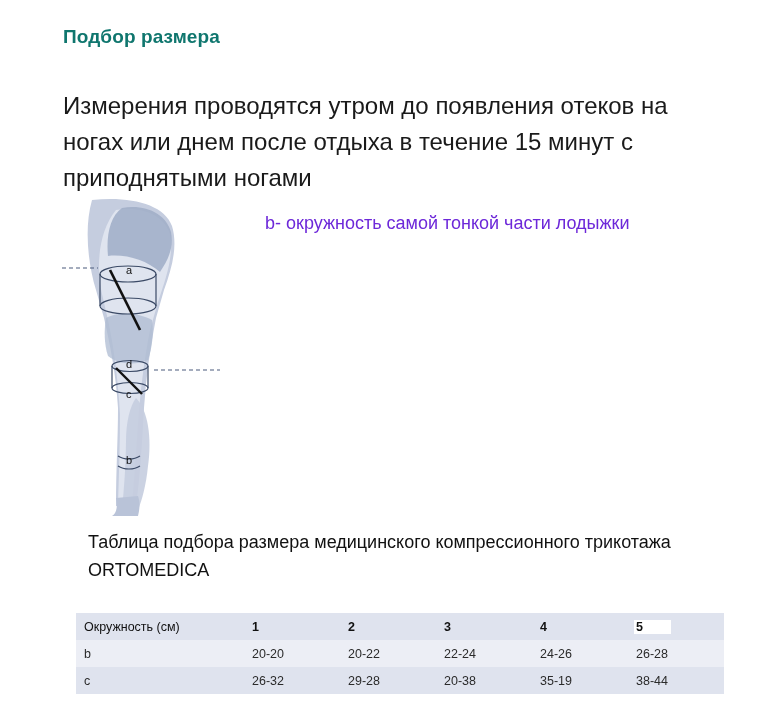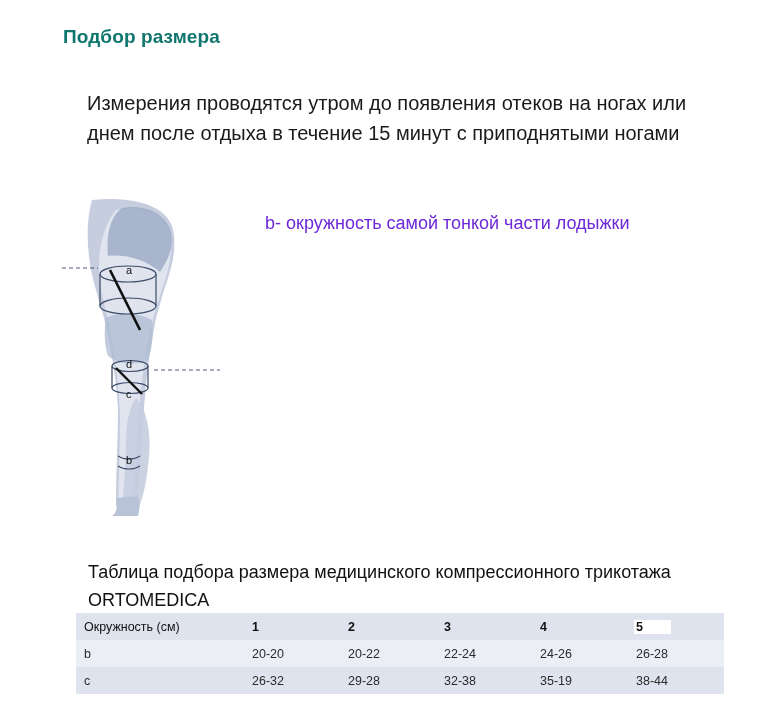--- a/index.html
+++ b/index.html
@@ -26,24 +26,23 @@
     font-size: 19px;
     font-weight: bold;
     color: #0f766e;
     letter-spacing: 0.1px;
   }
   .intro {
     position: absolute;
     left: 63px;
     top: 88px;
     width: 650px;
-    font-size: 20px;
-    line-height: 30px;
+    font-size: 24px;
+    line-height: 36px;
     color: #1a1a1a;
-    margin-left: 24px;
   }
   
   .illus {
     position: absolute;
     left: 60px;
     top: 198px;
     width: 180px;
     height: 320px;
   }
   .legend {
@@ -57,21 +56,20 @@
   }
   .legend div { white-space: pre-wrap; }
   .tablehead {
     position: absolute;
     left: 88px;
     top: 528px;
     width: 620px;
     font-size: 18px;
     line-height: 28px;
     color: #111111;
-    margin-top: 30px;
   }
   
   table.sizes {
     position: absolute;
     left: 76px;
     top: 613px;
     width: 648px;
     border-collapse: collapse;
     font-size: 12.5px;
     color: #2b2b2b;
@@ -169,20 +167,20 @@
         <td class="c1">20-20</td>
         <td class="c2">20-22</td>
         <td class="c3">22-24</td>
         <td class="c4">24-26</td>
         <td class="c5">26-28</td>
       </tr>
       <tr class="r2">
         <td class="c0">c</td>
         <td class="c1">26-32</td>
         <td class="c2">29-28</td>
-        <td class="c3">32-38</td>
+        <td class="c3">20-38</td>
         <td class="c4">35-19</td>
         <td class="c5">38-44</td>
       </tr>
     </tbody>
   </table>
 
 </div>
 
 </body></html>

